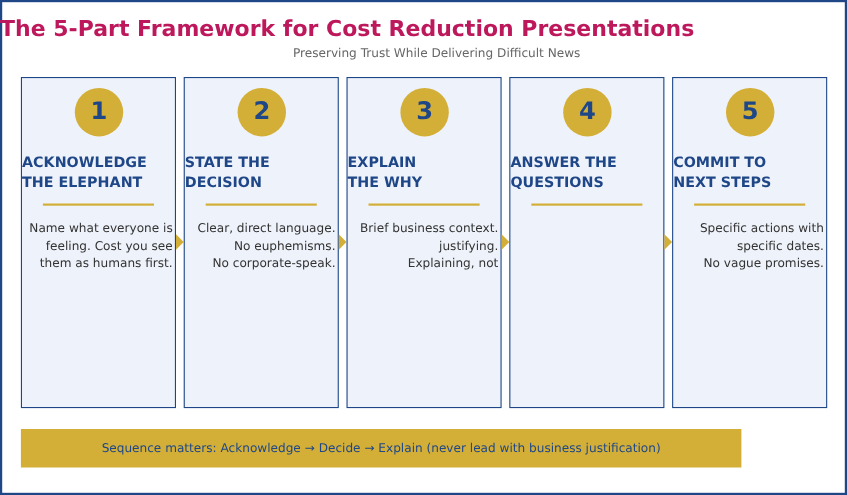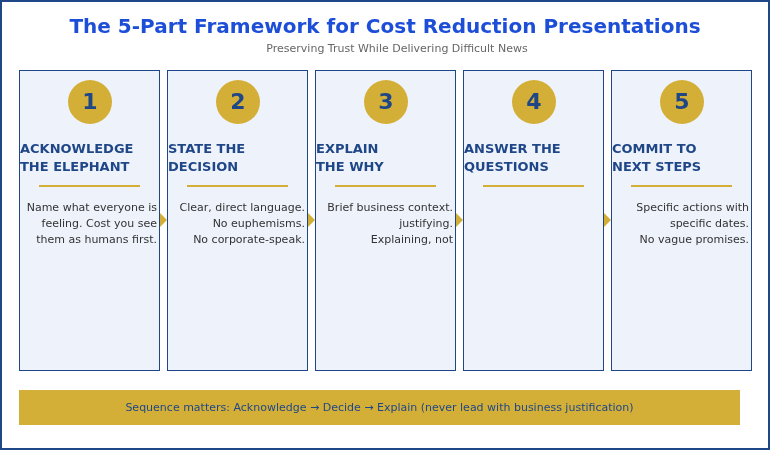--- a/index.html
+++ b/index.html
@@ -1,26 +1,26 @@
 <!DOCTYPE html>
 <html><head>
 <meta charset="utf-8">
 <style>
   html, body { margin:0; padding:0; }
   body { width:770px; height:450px; background:#ffffff; font-family:"DejaVu Sans", sans-serif; overflow:hidden; }
   .frame { position:absolute; left:0; top:0; width:766px; height:446px; border:2px solid #1f4788; background:#fff; }
-  .title { position:absolute; left:0; top:14px; width:770px; text-align:center; font-size:20px; font-weight:bold; color:#1d4ed8; letter-spacing:0px; }
+  .title { position:absolute; left:0; top:14px; width:770px; font-size:20px; font-weight:bold; color:#be185d; letter-spacing:0px; }
   .subtitle { position:absolute; left:12px; top:42px; width:770px; text-align:center; font-size:11px; color:#666; }
   .card { position:absolute; top:70px; width:139px; height:299px; background:#eef2fa; border:1px solid #1f4788; }
   .badge { position:absolute; left:48px; top:9px; width:44px; height:44px; border-radius:50%; background:#d4af37; color:#1f4788; font-weight:bold; font-size:22px; line-height:44px; text-align:center; }
   .heading { position:absolute; left:0; top:69px; width:118px; text-align:left; font-size:13px; font-weight:bold; color:#1f4788; line-height:18px; }
   .rule { position:absolute; left:19px; top:114px; width:101px; height:2px; background:#d4af37; }
   .desc { position:absolute; left:2px; top:129px; width:135px; text-align:right; font-size:11px; color:#333; line-height:16px; }
   .arrow { position:absolute; top:213px; width:0; height:0; border-top:7px solid transparent; border-bottom:7px solid transparent; border-left:7px solid #d4af37; }
-  .banner { position:absolute; left:19px; top:390px; width:721px; height:35px; background:#d4af37; text-align:center; line-height:35px; font-size:11px; color:#1f4788; }
+  .banner { position:absolute; left:19px; top:390px; width:655px; height:35px; background:#d4af37; text-align:center; line-height:35px; font-size:11px; color:#1f4788; }
 </style>
 </head>
 <body>
 
 <div class="frame"></div>
 
 <div class="title">The 5-Part Framework for Cost Reduction Presentations</div>
 <div class="subtitle">Preserving Trust While Delivering Difficult News</div>
 
 <div class="card" style="left:19px;">

